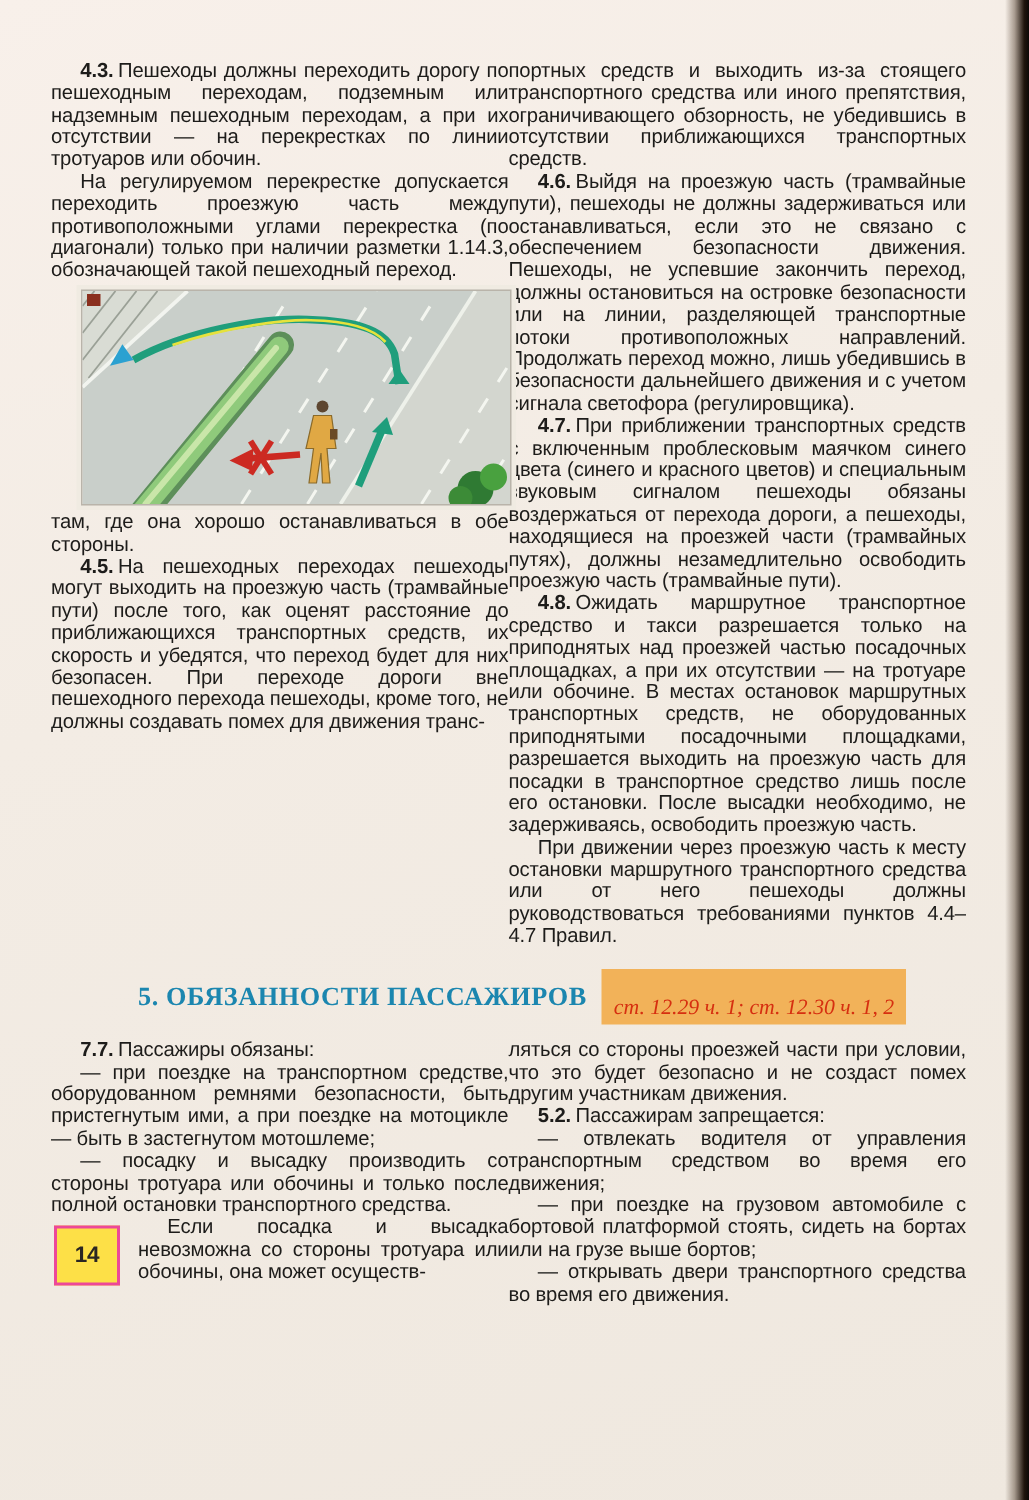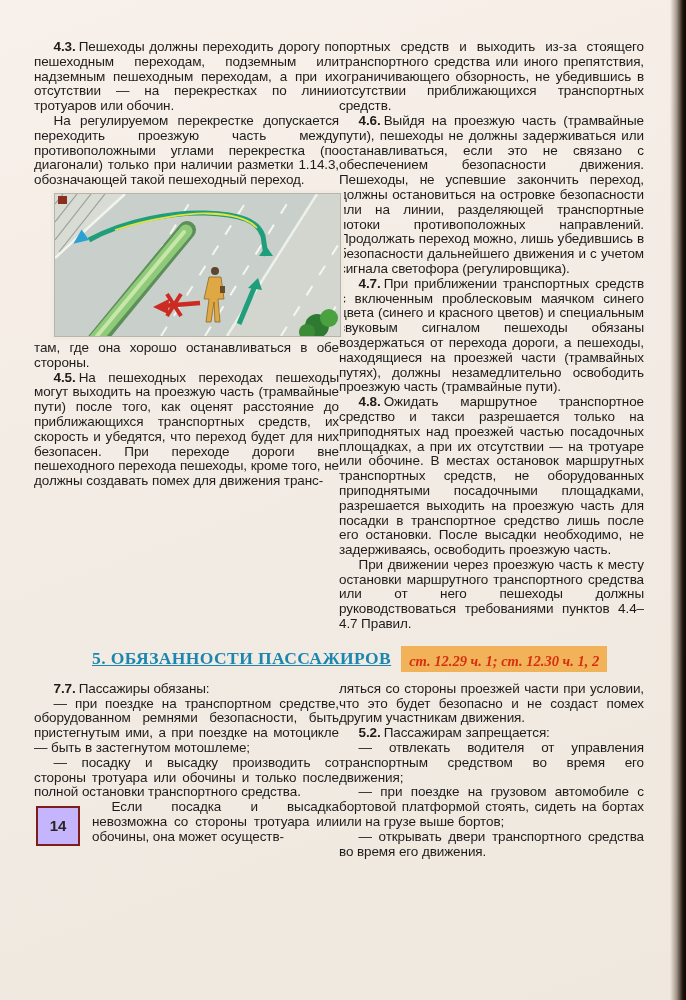--- a/index.html
+++ b/index.html
@@ -21,30 +21,30 @@
   .num{font-weight:bold;margin-right:3px;}
   .figure{
     margin:5px 0 4px 20px;width:285px;height:142px;
     background:#e9e6df;border:1px solid #b9b4aa;box-shadow:0 0 0 3px #f0ebe2;
     position:relative;
   }
   .figure svg{display:block;}
   .sec5{display:flex;align-items:center;margin:14px 0 10px 58px;white-space:nowrap;}
   .sec5 .title{
     font-family:"Liberation Serif","DejaVu Serif",serif;
-    font-weight:bold;font-size:17.5px;letter-spacing:.4px;color:#1b86af;text-decoration:underline;
+    font-weight:bold;font-size:17.5px;letter-spacing:.4px;color:#1b86af;
   }
   .sec5 .cite{
-    margin-left:10px;padding:7px 8px 2px 8px;background:#f2b259;
+    margin-left:10px;padding:18px 8px 2px 8px;background:#f2b259;
     font-family:"Liberation Serif","DejaVu Serif",serif;
-    font-style:italic;font-size:14.5px;font-weight:bold;color:#d62f10;
+    font-style:italic;font-size:14.5px;font-weight:normal;color:#d62f10;
   }
   .pagenum-box{
     float:left;width:40px;height:36px;margin:6px 12px 0 2px;
-    border:2px solid #7f1d1d;background:#c4b5fd;
+    border:2px solid #ec4899;background:#fde047;
     display:flex;align-items:center;justify-content:center;
     font-weight:bold;font-size:15px;color:#2a2623;
   }
 </style>
 </head>
 <body>
 
 <div class="page-edge"></div>
 
 <div class="content">

